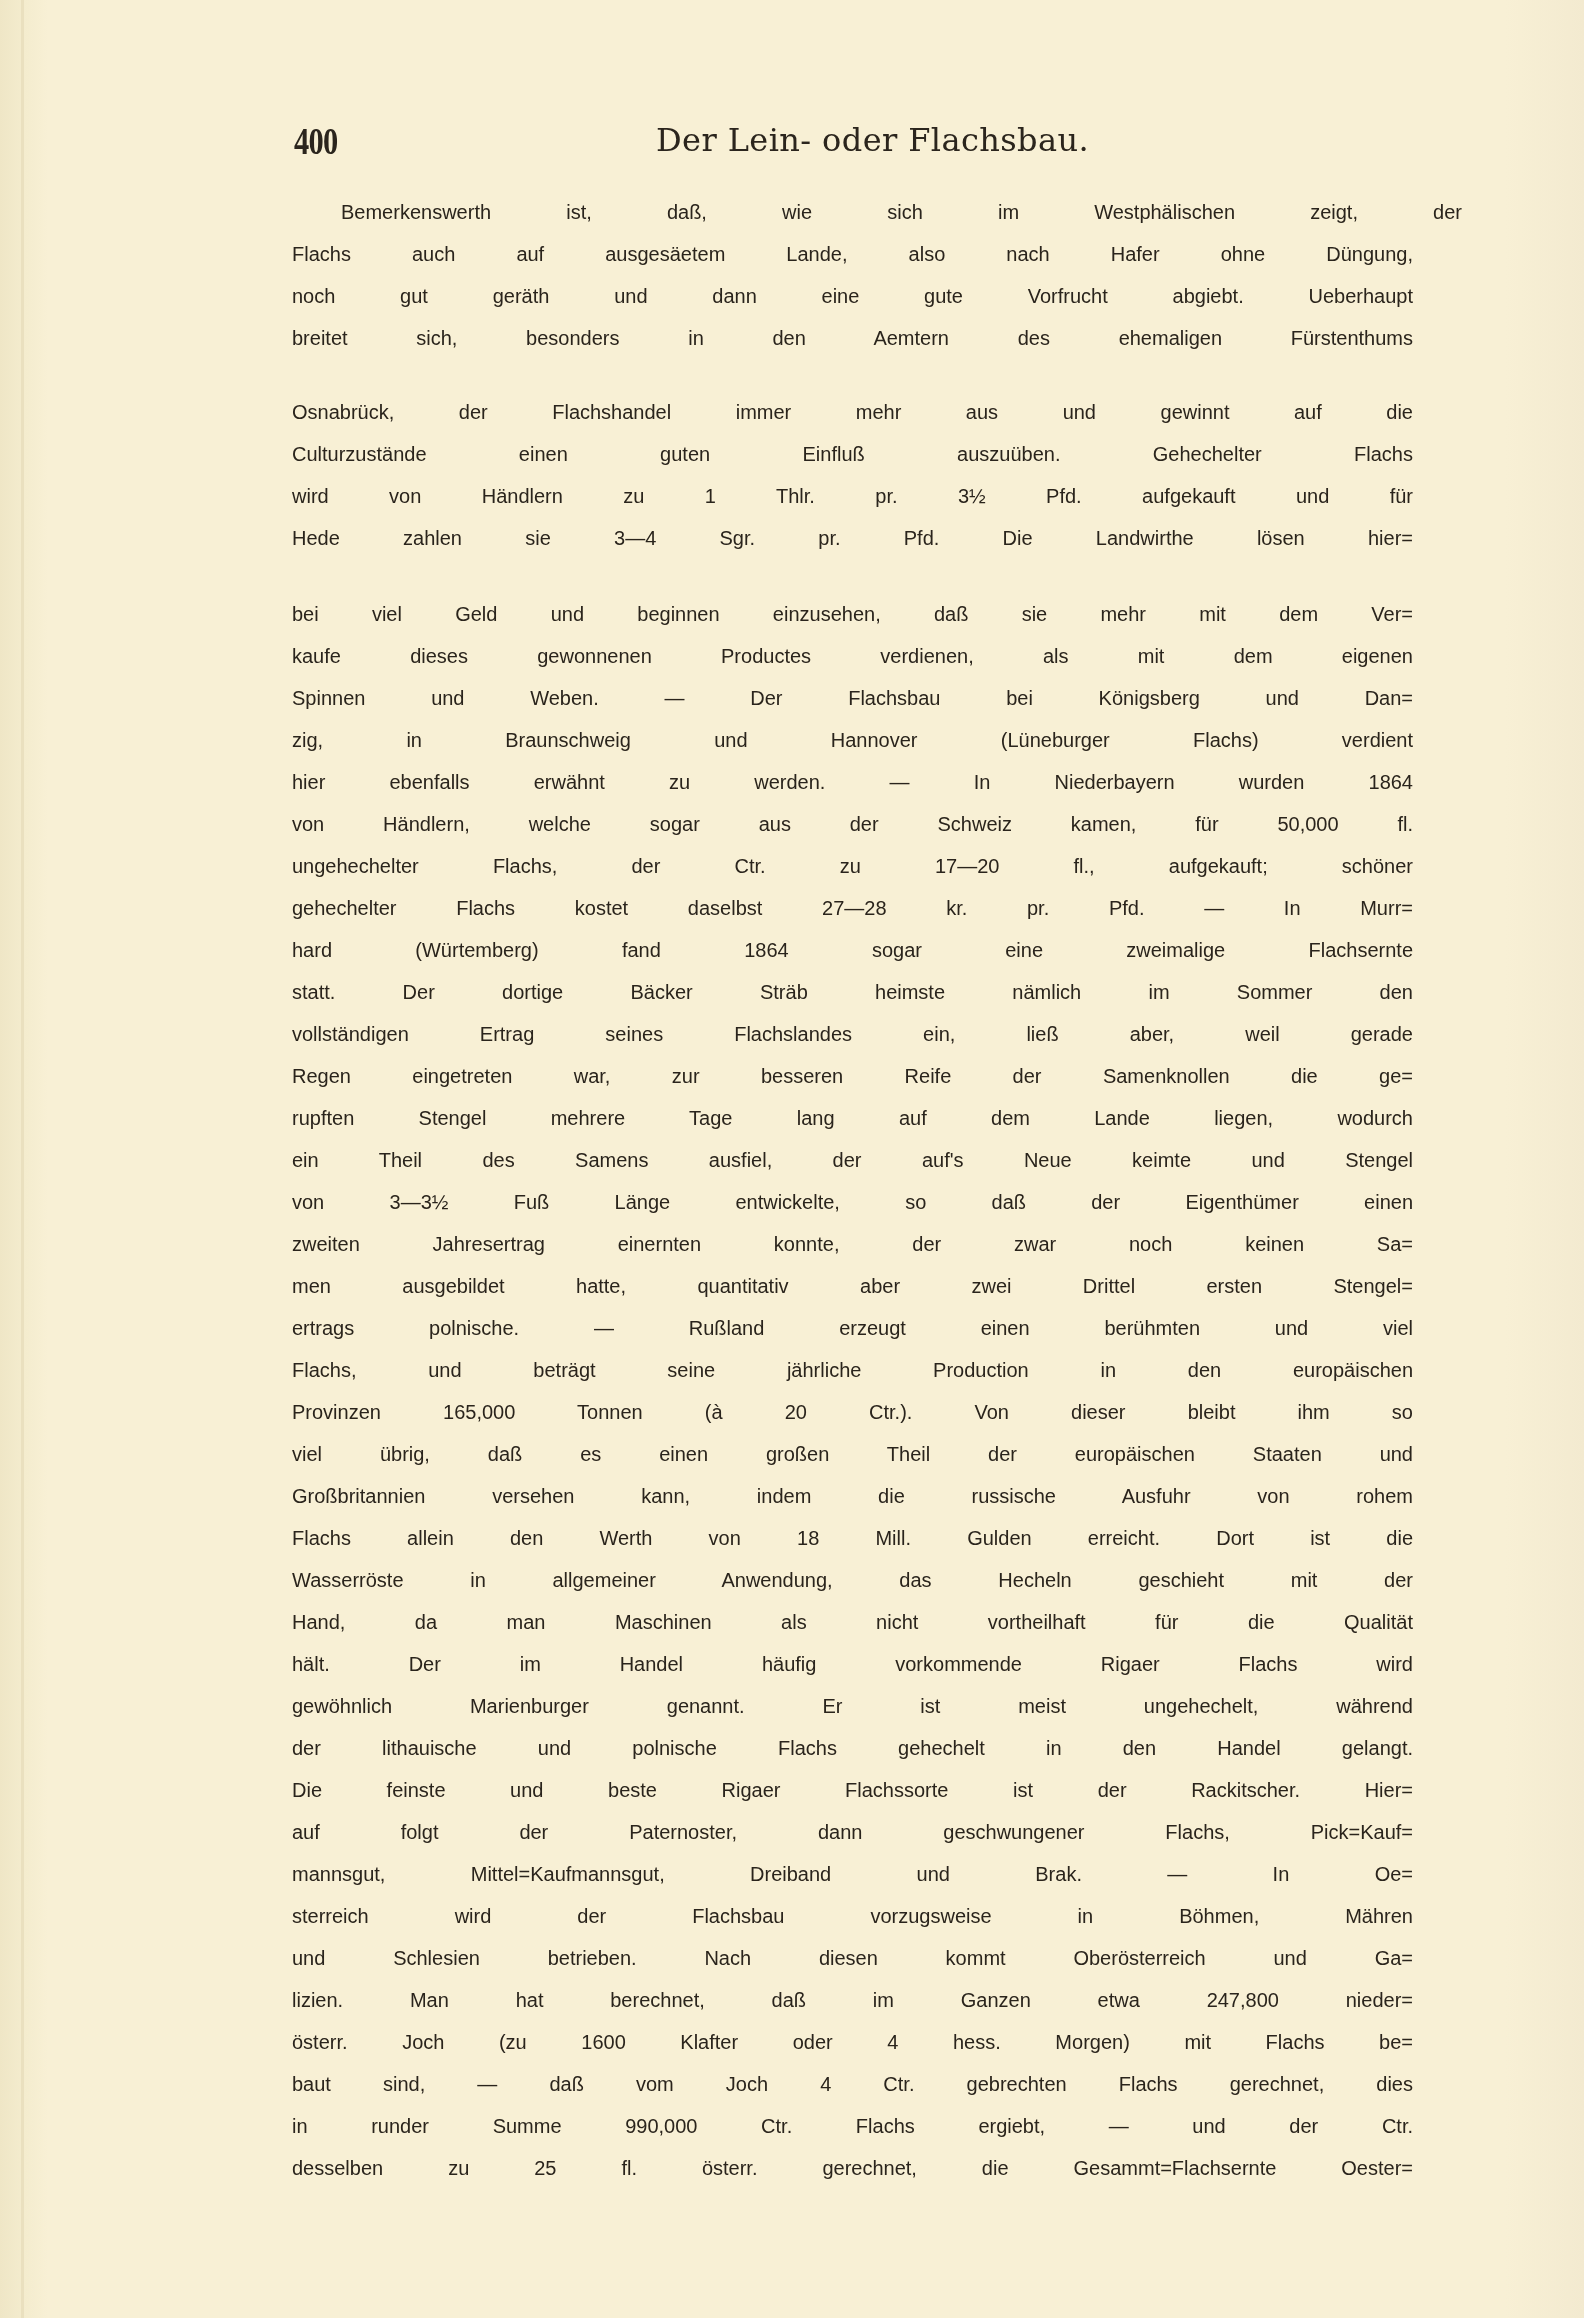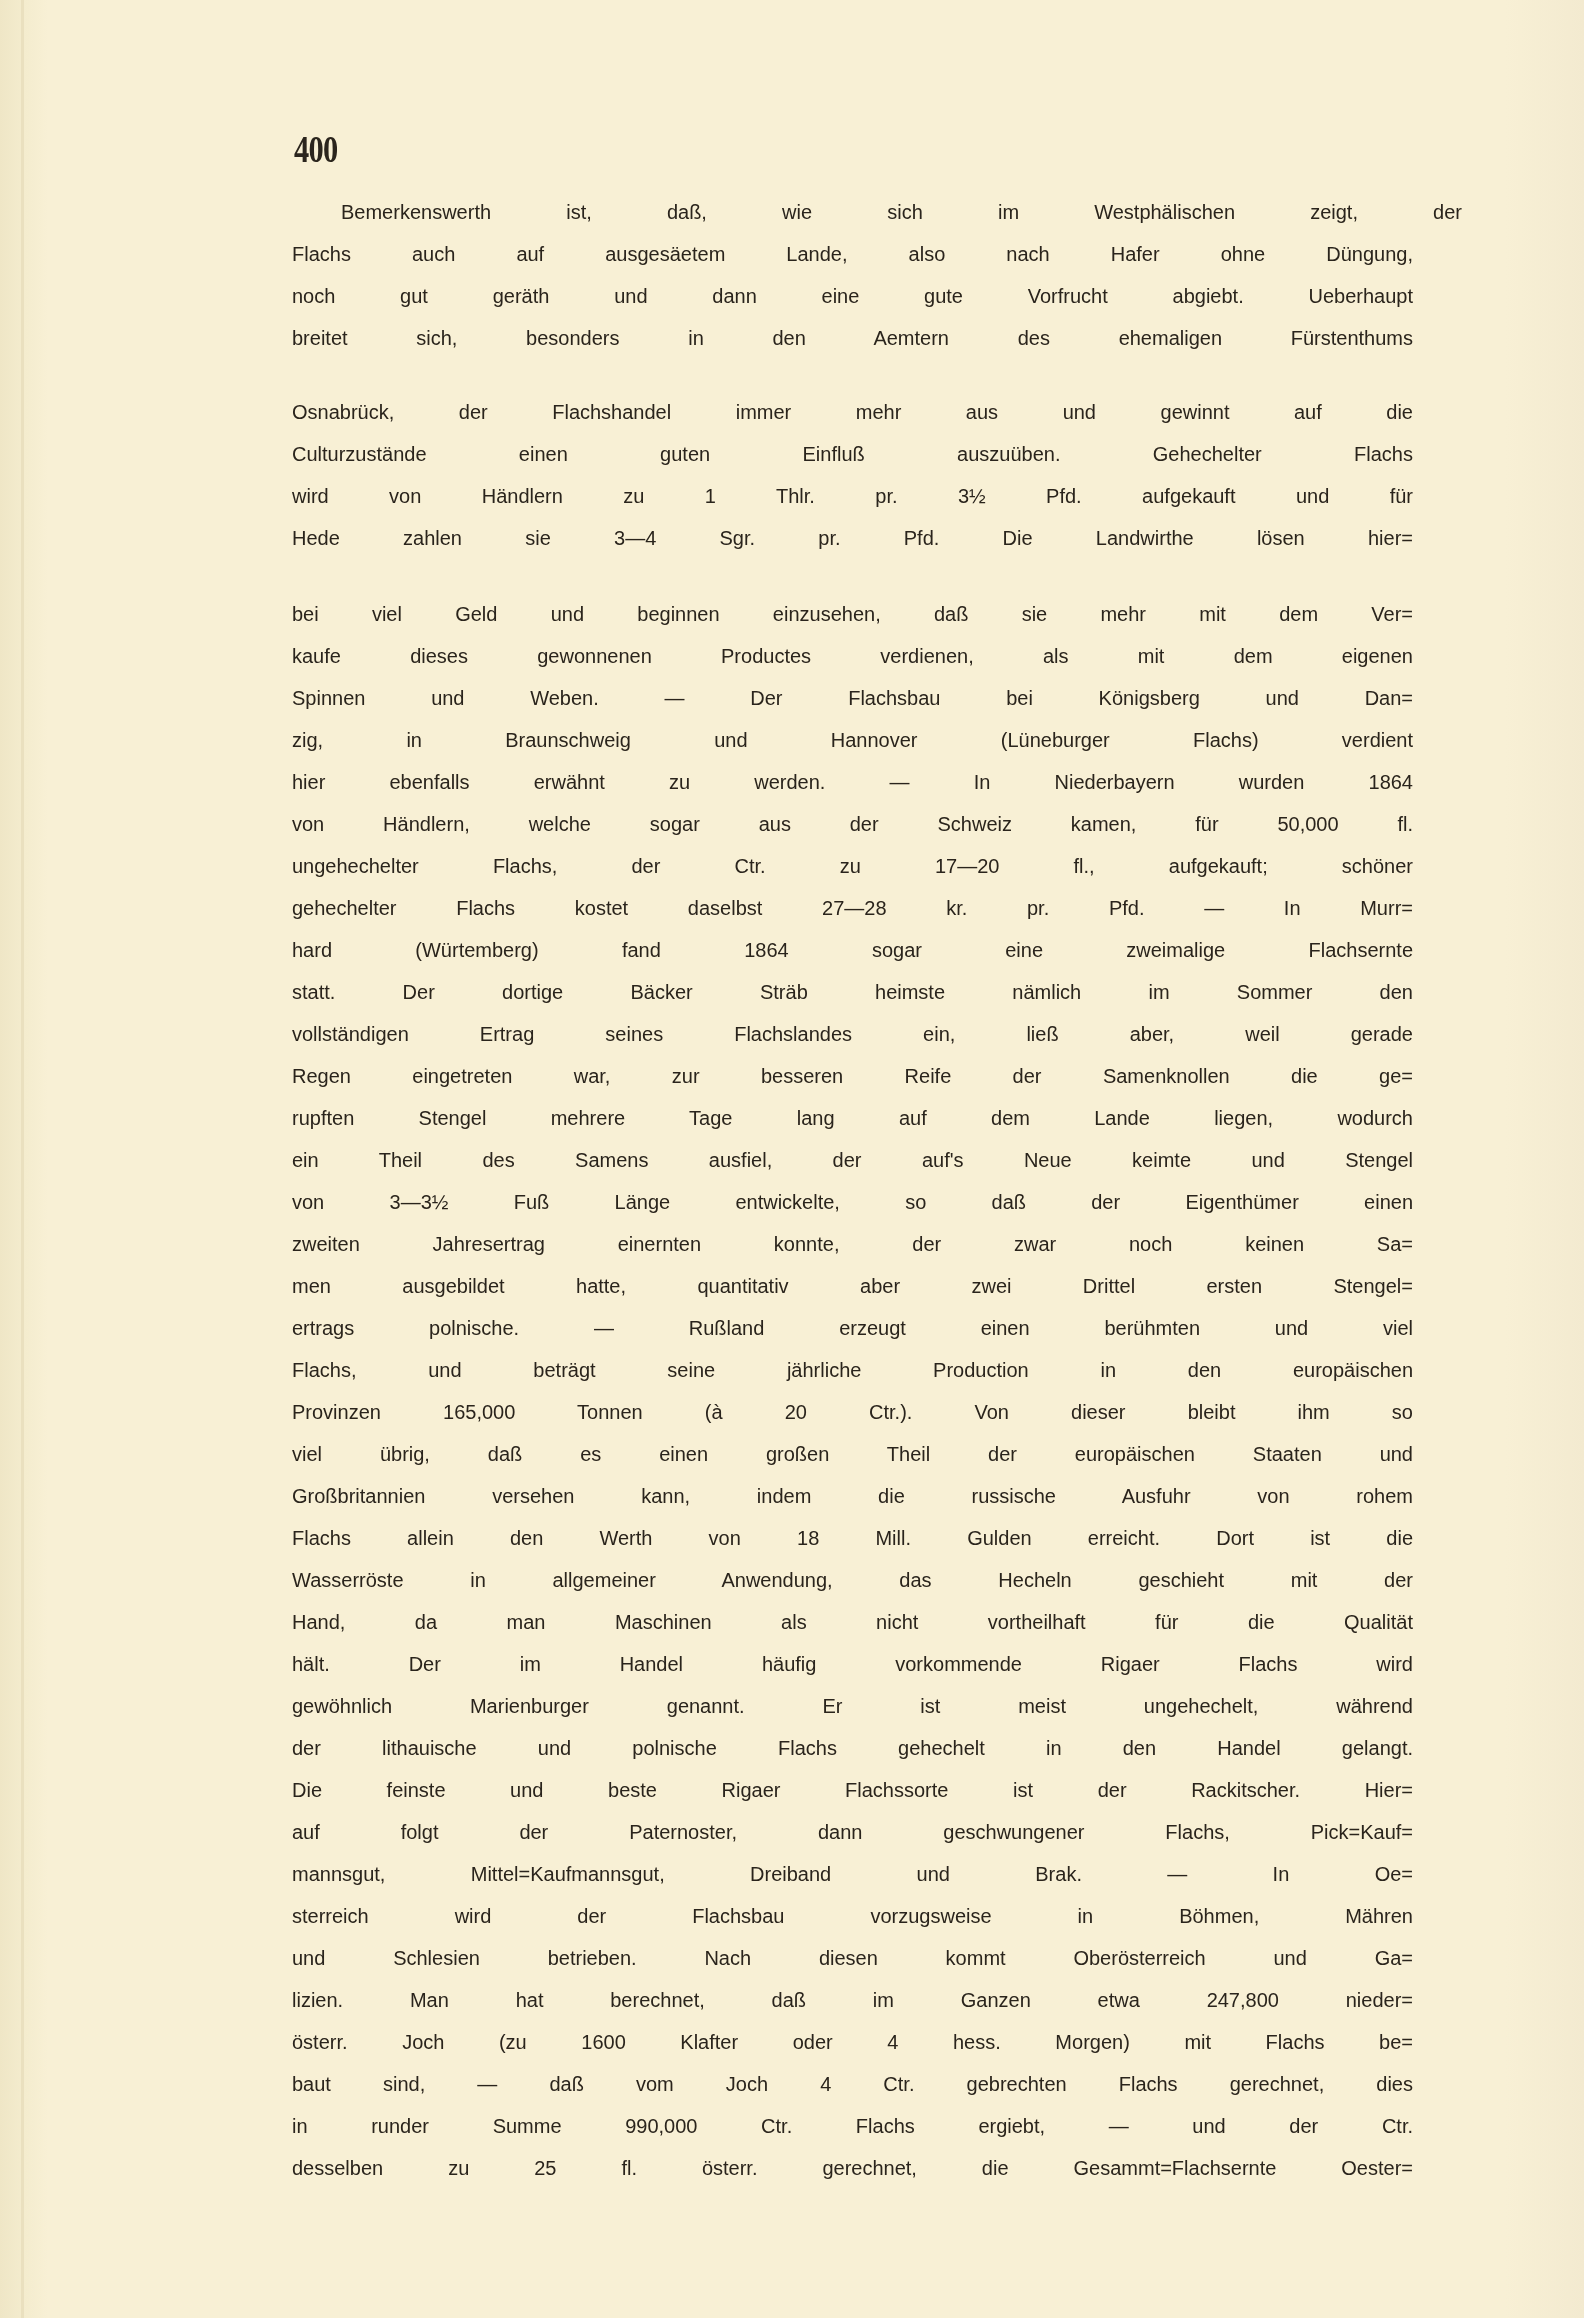--- a/index.html
+++ b/index.html
@@ -25,21 +25,21 @@
     .gutter-line {
       position: absolute;
       left: 20.6px; top: 0;
       width: 3.2px; height: 2319px;
       background: #e6dcb9;
       opacity: 0.7;
     }
     .header {
       position: absolute;
       left: 292px;
-      top: 127px;
+      top: 119px;
       width: 1121px;
       height: 48px;
     }
     .page-number {
       position: absolute;
       left: 1.6px;
       top: 0;
       font-family: "Liberation Serif", serif;
       font-size: 38px;
       font-weight: bold;
@@ -83,20 +83,21 @@
     }
   </style>
 </head>
 <body>
 
 <div class="page">
   <div class="gutter-line"></div>
 
   <div class="header">
     <span class="page-number">400</span>
+    <span class="running-head">Der Lein- oder Flachsbau.</span>
   </div>
 
   <div class="body-text" id="body-text">
       <span class="line indent" style="white-space: nowrap; display: block; width: 1121px;">Bemerkenswerth ist, daß, wie sich im Westphälischen zeigt, der</span>
       <span class="line" style="white-space: nowrap; display: block; width: 1121px;">Flachs auch auf ausgesäetem Lande, also nach Hafer ohne Düngung,</span>
       <span class="line" style="white-space: nowrap; display: block; width: 1121px;">noch gut geräth und dann eine gute Vorfrucht abgiebt. Ueberhaupt</span>
       <span class="line" style="white-space: nowrap; display: block; width: 1121px;">breitet sich, besonders in den Aemtern des ehemaligen Fürstenthums</span>
       <span class="line" style="white-space: nowrap; display: block; width: 1121px; margin-top: 32px;">Osnabrück, der Flachshandel immer mehr aus und gewinnt auf die</span>
       <span class="line" style="white-space: nowrap; display: block; width: 1121px;">Culturzustände einen guten Einfluß auszuüben. Gehechelter Flachs</span>
       <span class="line" style="white-space: nowrap; display: block; width: 1121px;">wird von Händlern zu 1 Thlr. pr. 3½ Pfd. aufgekauft und für</span>

